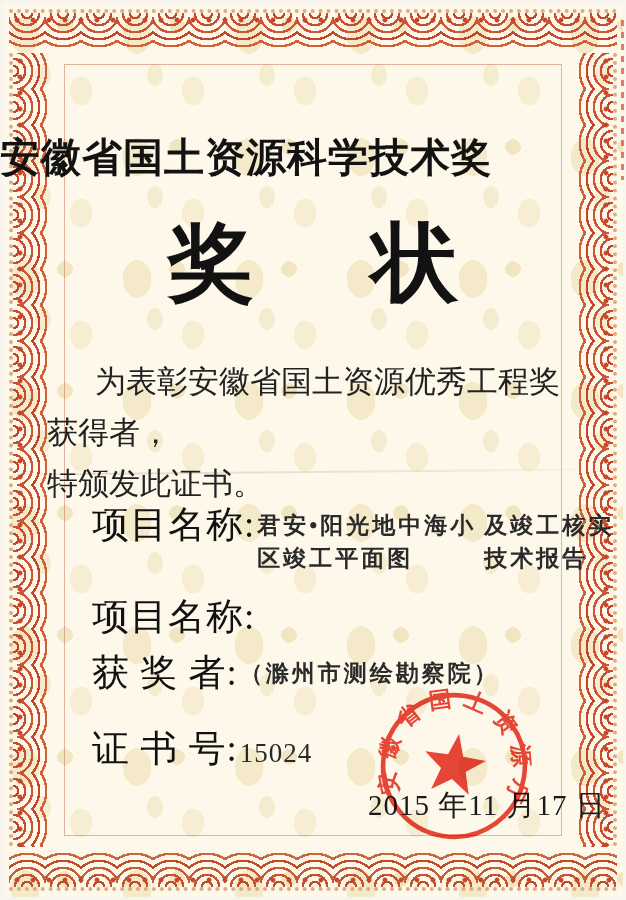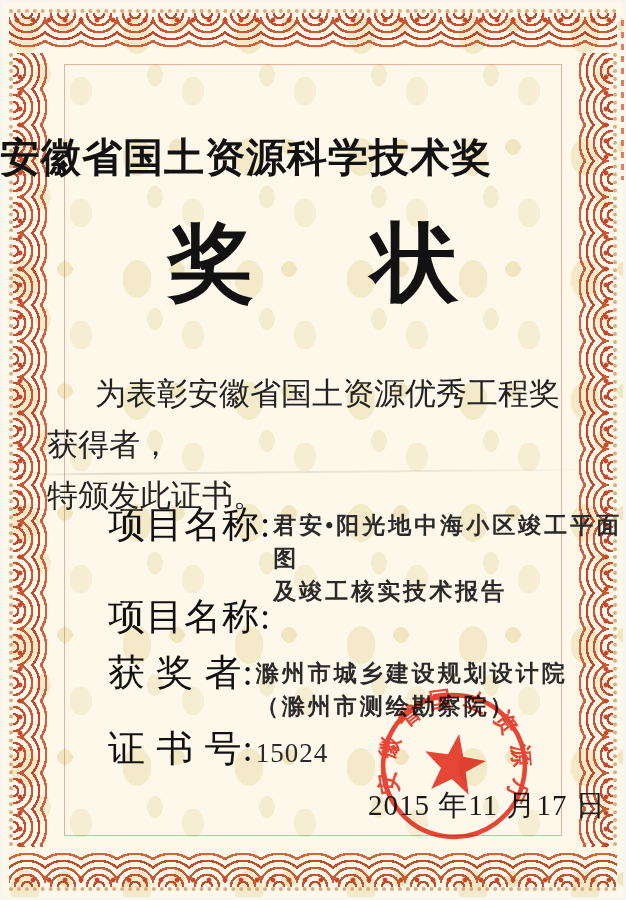--- a/index.html
+++ b/index.html
@@ -91,27 +91,27 @@
     font-family:"Liberation Sans", sans-serif;font-weight:700;
     font-size:40px;letter-spacing:1px;color:#121212;
   }
   .award{
     position:absolute;top:205px;left:0;right:0;
     display:flex;justify-content:center;gap:118px;
     font-weight:700;font-size:86px;color:#121212;
     font-family:"Liberation Sans", sans-serif;
   }
   .bodytext{position:absolute;left:47px;right:42px;top:356px;font-size:31px;line-height:51px;color:#222;}
-  .bodytext .l1{text-indent:48px;margin-top:12px;}
-  .field{position:absolute;left:108px;display:flex;align-items:flex-start;}
+  .bodytext .l1{text-indent:48px;}
+  .field{position:absolute;left:92px;display:flex;align-items:flex-start;}
   .flabel{
     font-size:37px;color:#111;flex-shrink:0;letter-spacing:1px;
     font-family:"Liberation Serif", serif;
   }
-  .fvalue{display:flex;flex-direction:column;padding-top:9px;margin-left:2px;}
+  .fvalue{display:flex;flex-direction:row;padding-top:9px;margin-left:2px;}
   .vline{
     font-size:23px;line-height:33px;font-weight:700;color:#2a2a2a;
     letter-spacing:3px;font-family:"Liberation Serif", serif;
   }
   .fvalue.num .vline{
     font-family:Liberation Serif, serif;font-weight:400;
     font-size:27px;letter-spacing:1px;padding-top:4px;
   }
   .f-project{top:500px;}
   .f-grade{top:592px;}
@@ -171,21 +171,20 @@
     </span>
   </div>
 
   <div class="field f-grade">
     <span class="flabel">项目名称:</span>
   </div>
 
   <div class="field f-winner">
     <span class="flabel">获 奖 者:</span>
     <span class="fvalue">
-      <span class="vline">滁州市城乡建设规划设计院</span>
       <span class="vline">（滁州市测绘勘察院）</span>
     </span>
   </div>
 
   <div class="field f-certno">
     <span class="flabel">证 书 号:</span>
     <span class="fvalue num">
       <span class="vline">15024</span>
     </span>
   </div>

